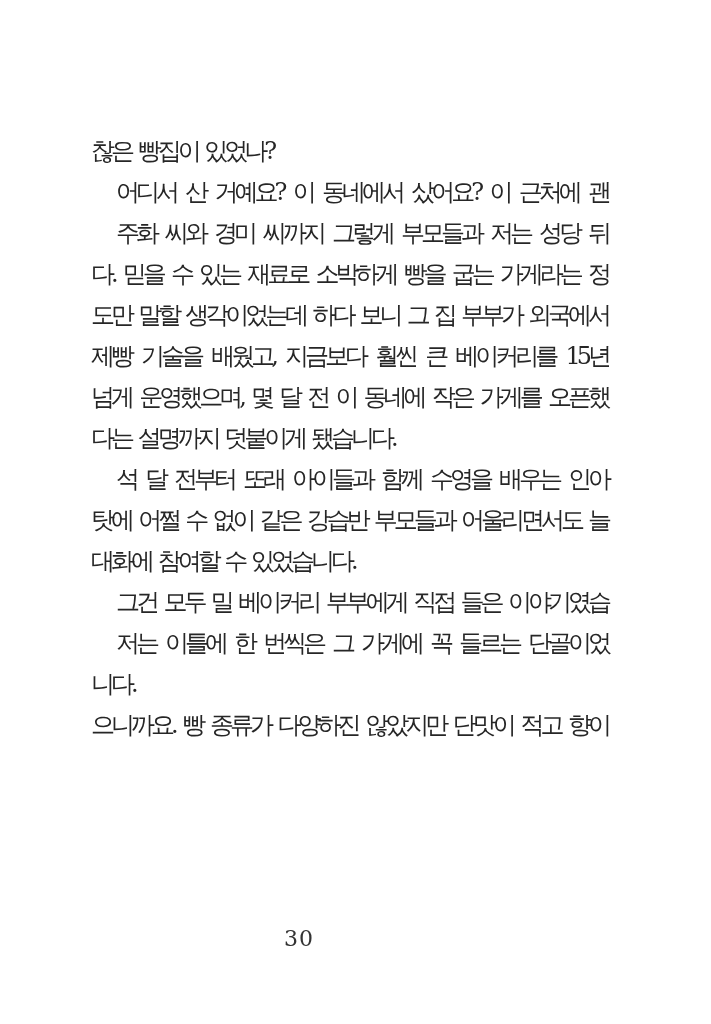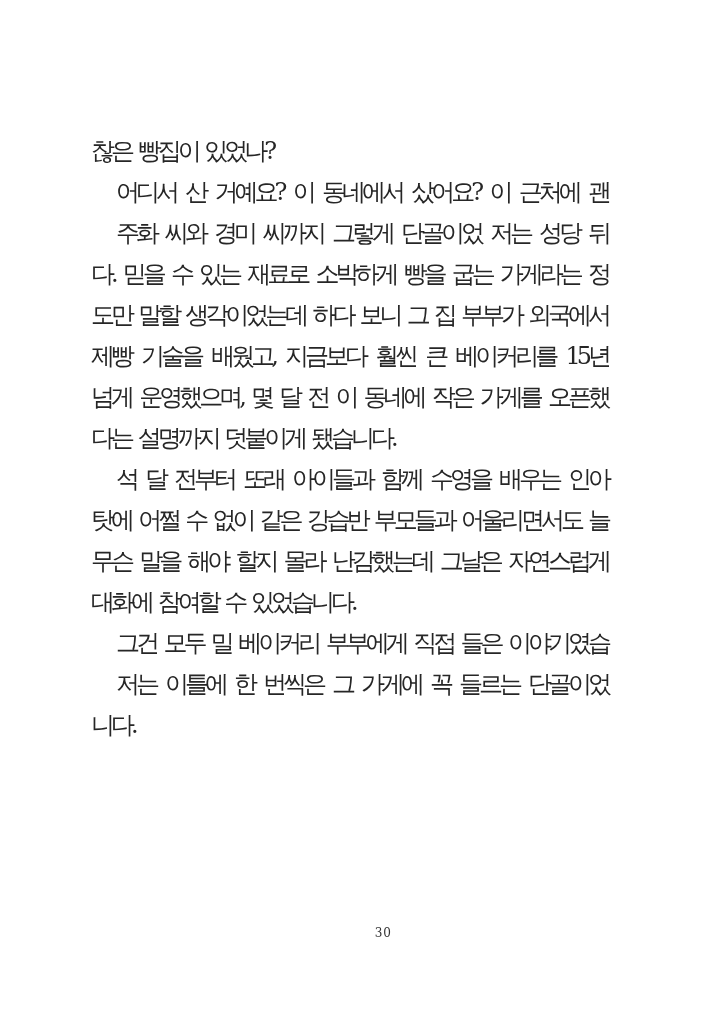--- a/index.html
+++ b/index.html
@@ -38,44 +38,44 @@
   .text-line.just {
     white-space: normal;
     text-align: justify;
     text-align-last: justify;
   }
   .text-line.indent {
     padding-left: 25px;
   }
   .page-number {
     position: absolute;
-    left: 312px;
+    left: 284px;
     top: 926px;
     width: 80px;
-    text-align: right;
+    text-align: left;
     color: var(--page_number, #333333);
-    font-size: 12px;
+    font-size: 22px;
     letter-spacing: 1px;
   }
 </style>
 </head>
 <body>
 
 <div class="page">
   <div class="text-block">
       <div class="text-line">찮은 빵집이 있었나?</div>
       <div class="text-line indent just">어디서 산 거예요? 이 동네에서 샀어요? 이 근처에 괜</div>
-      <div class="text-line indent just">주화 씨와 경미 씨까지 그렇게 단골이었 저는 성당 뒤</div>
+      <div class="text-line indent just">주화 씨와 경미 씨까지 그렇게 부모들과 저는 성당 뒤</div>
       <div class="text-line just">다. 믿을 수 있는 재료로 소박하게 빵을 굽는 가게라는 정</div>
       <div class="text-line just">도만 말할 생각이었는데 하다 보니 그 집 부부가 외국에서</div>
       <div class="text-line just">제빵 기술을 배웠고, 지금보다 훨씬 큰 베이커리를 15년</div>
       <div class="text-line just">넘게 운영했으며, 몇 달 전 이 동네에 작은 가게를 오픈했</div>
       <div class="text-line">다는 설명까지 덧붙이게 됐습니다.</div>
       <div class="text-line indent just">석 달 전부터 또래 아이들과 함께 수영을 배우는 인아</div>
       <div class="text-line just">탓에 어쩔 수 없이 같은 강습반 부모들과 어울리면서도 늘</div>
-      <div class="text-line just">무슨 말을 해야 할지 몰라 난감했는데 그날은 자연스럽게</div>
       <div class="text-line">대화에 참여할 수 있었습니다.</div>
       <div class="text-line indent just">그건 모두 밀 베이커리 부부에게 직접 들은 이야기였습</div>
       <div class="text-line indent just">저는 이틀에 한 번씩은 그 가게에 꼭 들르는 단골이었</div>
       <div class="text-line">니다.</div>
+      <div class="text-line just">으니까요. 빵 종류가 다양하진 않았지만 단맛이 적고 향이</div>
     </div>
   <div class="page-number">30</div>
 </div>
 
 </body></html>

